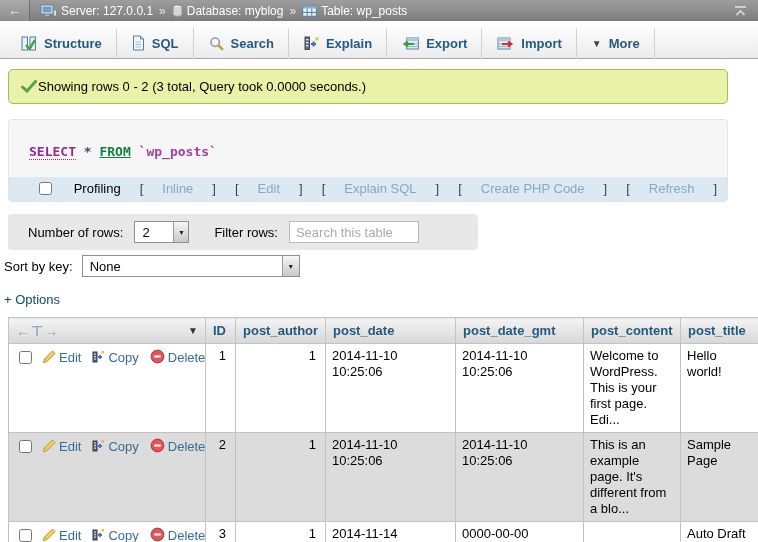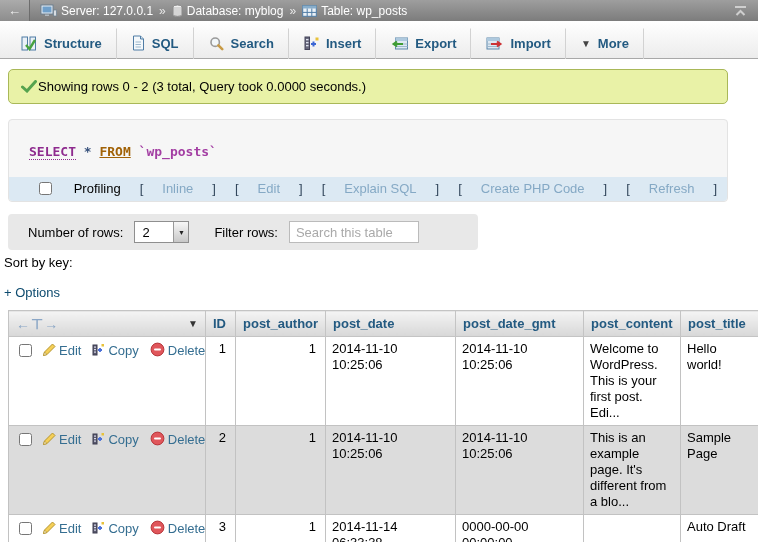--- a/index.html
+++ b/index.html
@@ -21,21 +21,21 @@
   .tab .chev { color:#444; font-size:10px; }
 
   
   .msg { margin:10px 30px 0 8px; background:#e9f2a7; border:1px solid #a9b858; border-radius:5px; padding:9px 12px; display:flex; align-items:center; gap:1px; }
 
   
   .querybox { margin:15px 30px 0 8px; background:#f6f6f6; border:1px solid #e3e3e3; border-radius:4px; }
   .sql { padding:24px 12px 18px 20px; font-family:"DejaVu Sans Mono", monospace; font-size:13px; font-weight:bold; }
   .kw-select { color:#8e2a8e; border-bottom:1px dotted #8e2a8e; }
   .sql-star { color:#37517c; }
-  .kw-from { color:#a16207;text-decoration:underline; }
+  .kw-from { color:#15803d;text-decoration:underline; }
   .sql-ident { color:#a33ea3; }
   .profiling { background:#dce9f3; border-radius:0 0 4px 4px; padding:4px 10px 5px; display:flex; justify-content:flex-end; align-items:center; gap:19px; }
   .profiling input { margin:0 3px 0 0; }
   .br { color:#33475c; }
   .plink { color:#85a9c5; cursor:pointer; text-decoration:none; }
 
   
   .controls { margin:12px 11px 0 8px; width:470px; background:#e8e8e8; border-radius:4px; padding:7px 10px 7px 20px; display:flex; align-items:center; gap:11px; }
   .sel { border:1px solid #8f8f8f; background:#fff; height:22px; display:inline-flex; align-items:center; cursor:pointer;gap:24px; }
   .sel-val { flex:1; padding:0 7px; white-space:nowrap; overflow:hidden; }
@@ -131,21 +131,21 @@
   </div>
   <div class="tab">
     <svg width="15" height="15">
         <rect x="1" y="1" width="4.5" height="12.5" fill="#6a6a7e" stroke="#44445a"></rect>
         <rect x="2" y="3" width="2.5" height="1.3" fill="#dfe3ef"></rect>
         <rect x="2" y="6" width="2.5" height="1.3" fill="#dfe3ef"></rect>
         <rect x="2" y="9" width="2.5" height="1.3" fill="#dfe3ef"></rect>
         <path d="M7 8 h5 M9.5 5.5 v5" stroke="#3b66d4" stroke-width="2"></path>
         <rect x="11.5" y="1.5" width="3" height="3" fill="#e8c23a"></rect>
       </svg>
-    <span>Insert</span>
+    <span>Explain</span>
   </div>
   <div class="tab">
     <svg width="17" height="14">
         <rect x="4.5" y="1" width="12" height="11" fill="#dfe9f2" stroke="#5c87ab"></rect>
         <rect x="4.5" y="1" width="12" height="3" fill="#aec9de"></rect>
         <line x1="4.5" y1="7" x2="16.5" y2="7" stroke="#9db8cd"></line>
         <line x1="4.5" y1="9.5" x2="16.5" y2="9.5" stroke="#9db8cd"></line>
         <path d="M12 7 H3 M6 4.5 L2.5 7 L6 9.5" stroke="#3f9c35" stroke-width="2" fill="none"></path>
       </svg>
     <span>Export</span>
@@ -206,20 +206,24 @@
   <span class="sel" style="width:55px">
     <span class="sel-val">25</span>
     <span class="sel-btn">▼</span>
   </span>
   <span style="margin-left:14px">Filter rows:</span>
   <input class="filter-input" placeholder="Search this table" style="">
 </div>
 
 <div class="sortrow">
   <span>Sort by key:</span>
+  <span class="sel" style="width:218px">
+    <span class="sel-val">None</span>
+    <span class="sel-btn">▼</span>
+  </span>
 </div>
 
 <div class="options-link">+ Options</div>
 
 <table class="grid">
   <colgroup>
     <col style="width:197px">
       <col style="width:30px">
       <col style="width:90px">
       <col style="width:130px">
@@ -257,21 +261,21 @@
             <rect x="9.5" y="1" width="2.5" height="2.5" fill="#e8c23a"></rect>
           </svg><a class="rlink">Copy</a><svg class="rowicon" width="15" height="15">
             <circle cx="7.5" cy="7.5" r="6.4" fill="#e0565b" stroke="#b8353a"></circle>
             <rect x="4" y="6.4" width="7" height="2.2" rx="1" fill="#fff"></rect>
           </svg><a class="rlink">Delete</a>
     </td>
     <td class="num">1</td>
     <td class="num">1</td>
     <td>2014-11-10 10:25:06</td>
     <td>2014-11-10 10:25:06</td>
-    <td>Welcome to WordPress. This is your first post. Edi...</td>
+    <td>Welcome to WordPress. This is your first page. Edi...</td>
     <td>Hello world!</td>
   </tr>
 
   <tr class="alt">
     <td class="actions-cell">
       <input type="checkbox" style=""><svg class="rowicon" width="14" height="14">
             <path d="M10.5 1 L13 3.5 L5 11.5 L1.5 12.5 L2.5 9 Z" fill="#f5cf56" stroke="#b5952f"></path>
             <path d="M1.5 12.5 L2.5 9 L5 11.5 Z" fill="#f7efd8" stroke="#b5952f" stroke-width="0.8"></path>
           </svg><a class="rlink">Edit</a><svg class="rowicon" width="13" height="14">
             <rect x="1" y="2" width="4" height="10" fill="#5a5a6e" stroke="#3c3c50"></rect>

